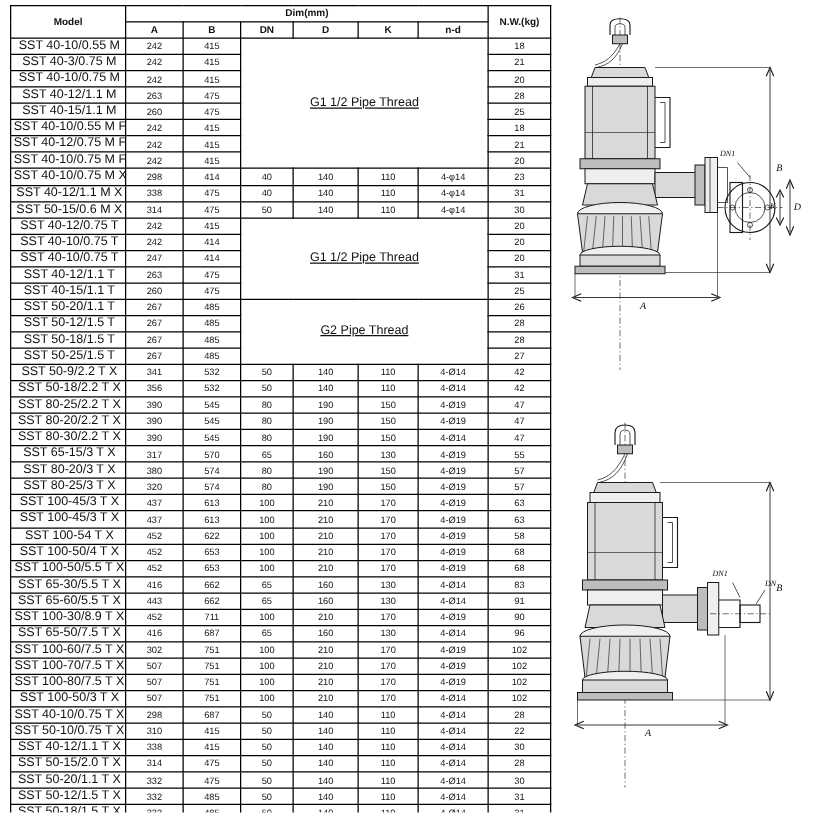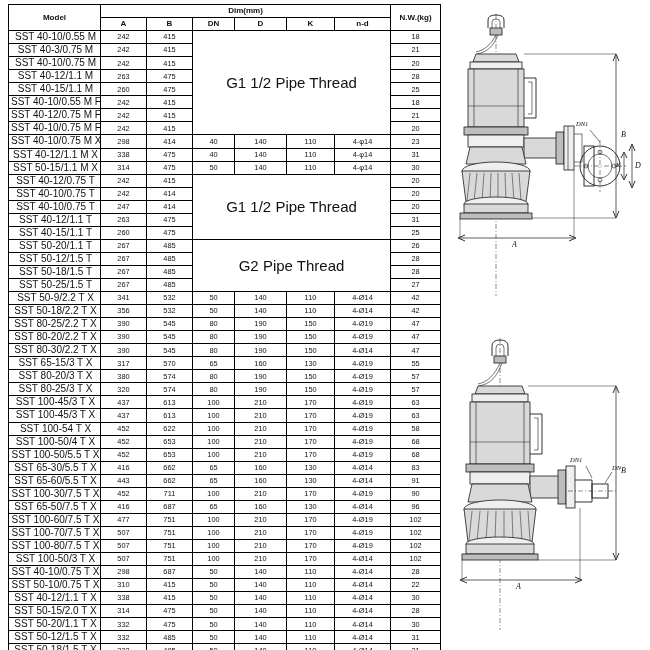--- a/index.html
+++ b/index.html
@@ -38,21 +38,21 @@
     font-size:8px;
   }
   .model-cell{
     text-align:left;
     padding-left:2px !important;
     font-size:10px;
   }
   .th-model{font-size:9px;}
   .th-dim{font-size:8.5px;}
   .th-nw{font-size:8px;}
-  .merged-txt{font-size:15px;}
+  .merged-txt{font-size:10px;text-decoration:underline;}
   col.c-model{width:92px;}
   col.c-a{width:46px;}
   col.c-b{width:46px;}
   col.c-dn{width:42px;}
   col.c-d{width:52px;}
   col.c-k{width:48px;}
   col.c-nd{width:56px;}
   col.c-nw{width:50px;}
 
   
@@ -170,21 +170,21 @@
             <td class="model-cell">SST 40-12/1.1 M X</td>
             <td>338</td>
             <td>475</td>
             <td>40</td>
             <td>140</td>
             <td>110</td>
             <td>4-φ14</td>
             <td>31</td>
           </tr>
           <tr>
-            <td class="model-cell">SST 50-15/1.1 M X</td>
+            <td class="model-cell">SST 50-15/0.6 M X</td>
             <td>314</td>
             <td>475</td>
             <td>50</td>
             <td>140</td>
             <td>110</td>
             <td>4-φ14</td>
             <td>30</td>
           </tr>
           <tr>
             <td class="model-cell">SST 40-12/0.75 T</td>
@@ -386,42 +386,42 @@
             <td class="model-cell">SST 65-60/5.5 T X</td>
             <td>443</td>
             <td>662</td>
             <td>65</td>
             <td>160</td>
             <td>130</td>
             <td>4-Ø14</td>
             <td>91</td>
           </tr>
           <tr>
-            <td class="model-cell">SST 100-30/7.5 T X</td>
+            <td class="model-cell">SST 100-30/8.9 T X</td>
             <td>452</td>
             <td>711</td>
             <td>100</td>
             <td>210</td>
             <td>170</td>
             <td>4-Ø19</td>
             <td>90</td>
           </tr>
           <tr>
             <td class="model-cell">SST 65-50/7.5 T X</td>
             <td>416</td>
             <td>687</td>
             <td>65</td>
             <td>160</td>
             <td>130</td>
             <td>4-Ø14</td>
             <td>96</td>
           </tr>
           <tr>
             <td class="model-cell">SST 100-60/7.5 T X</td>
-            <td>477</td>
+            <td>302</td>
             <td>751</td>
             <td>100</td>
             <td>210</td>
             <td>170</td>
             <td>4-Ø19</td>
             <td>102</td>
           </tr>
           <tr>
             <td class="model-cell">SST 100-70/7.5 T X</td>
             <td>507</td>

